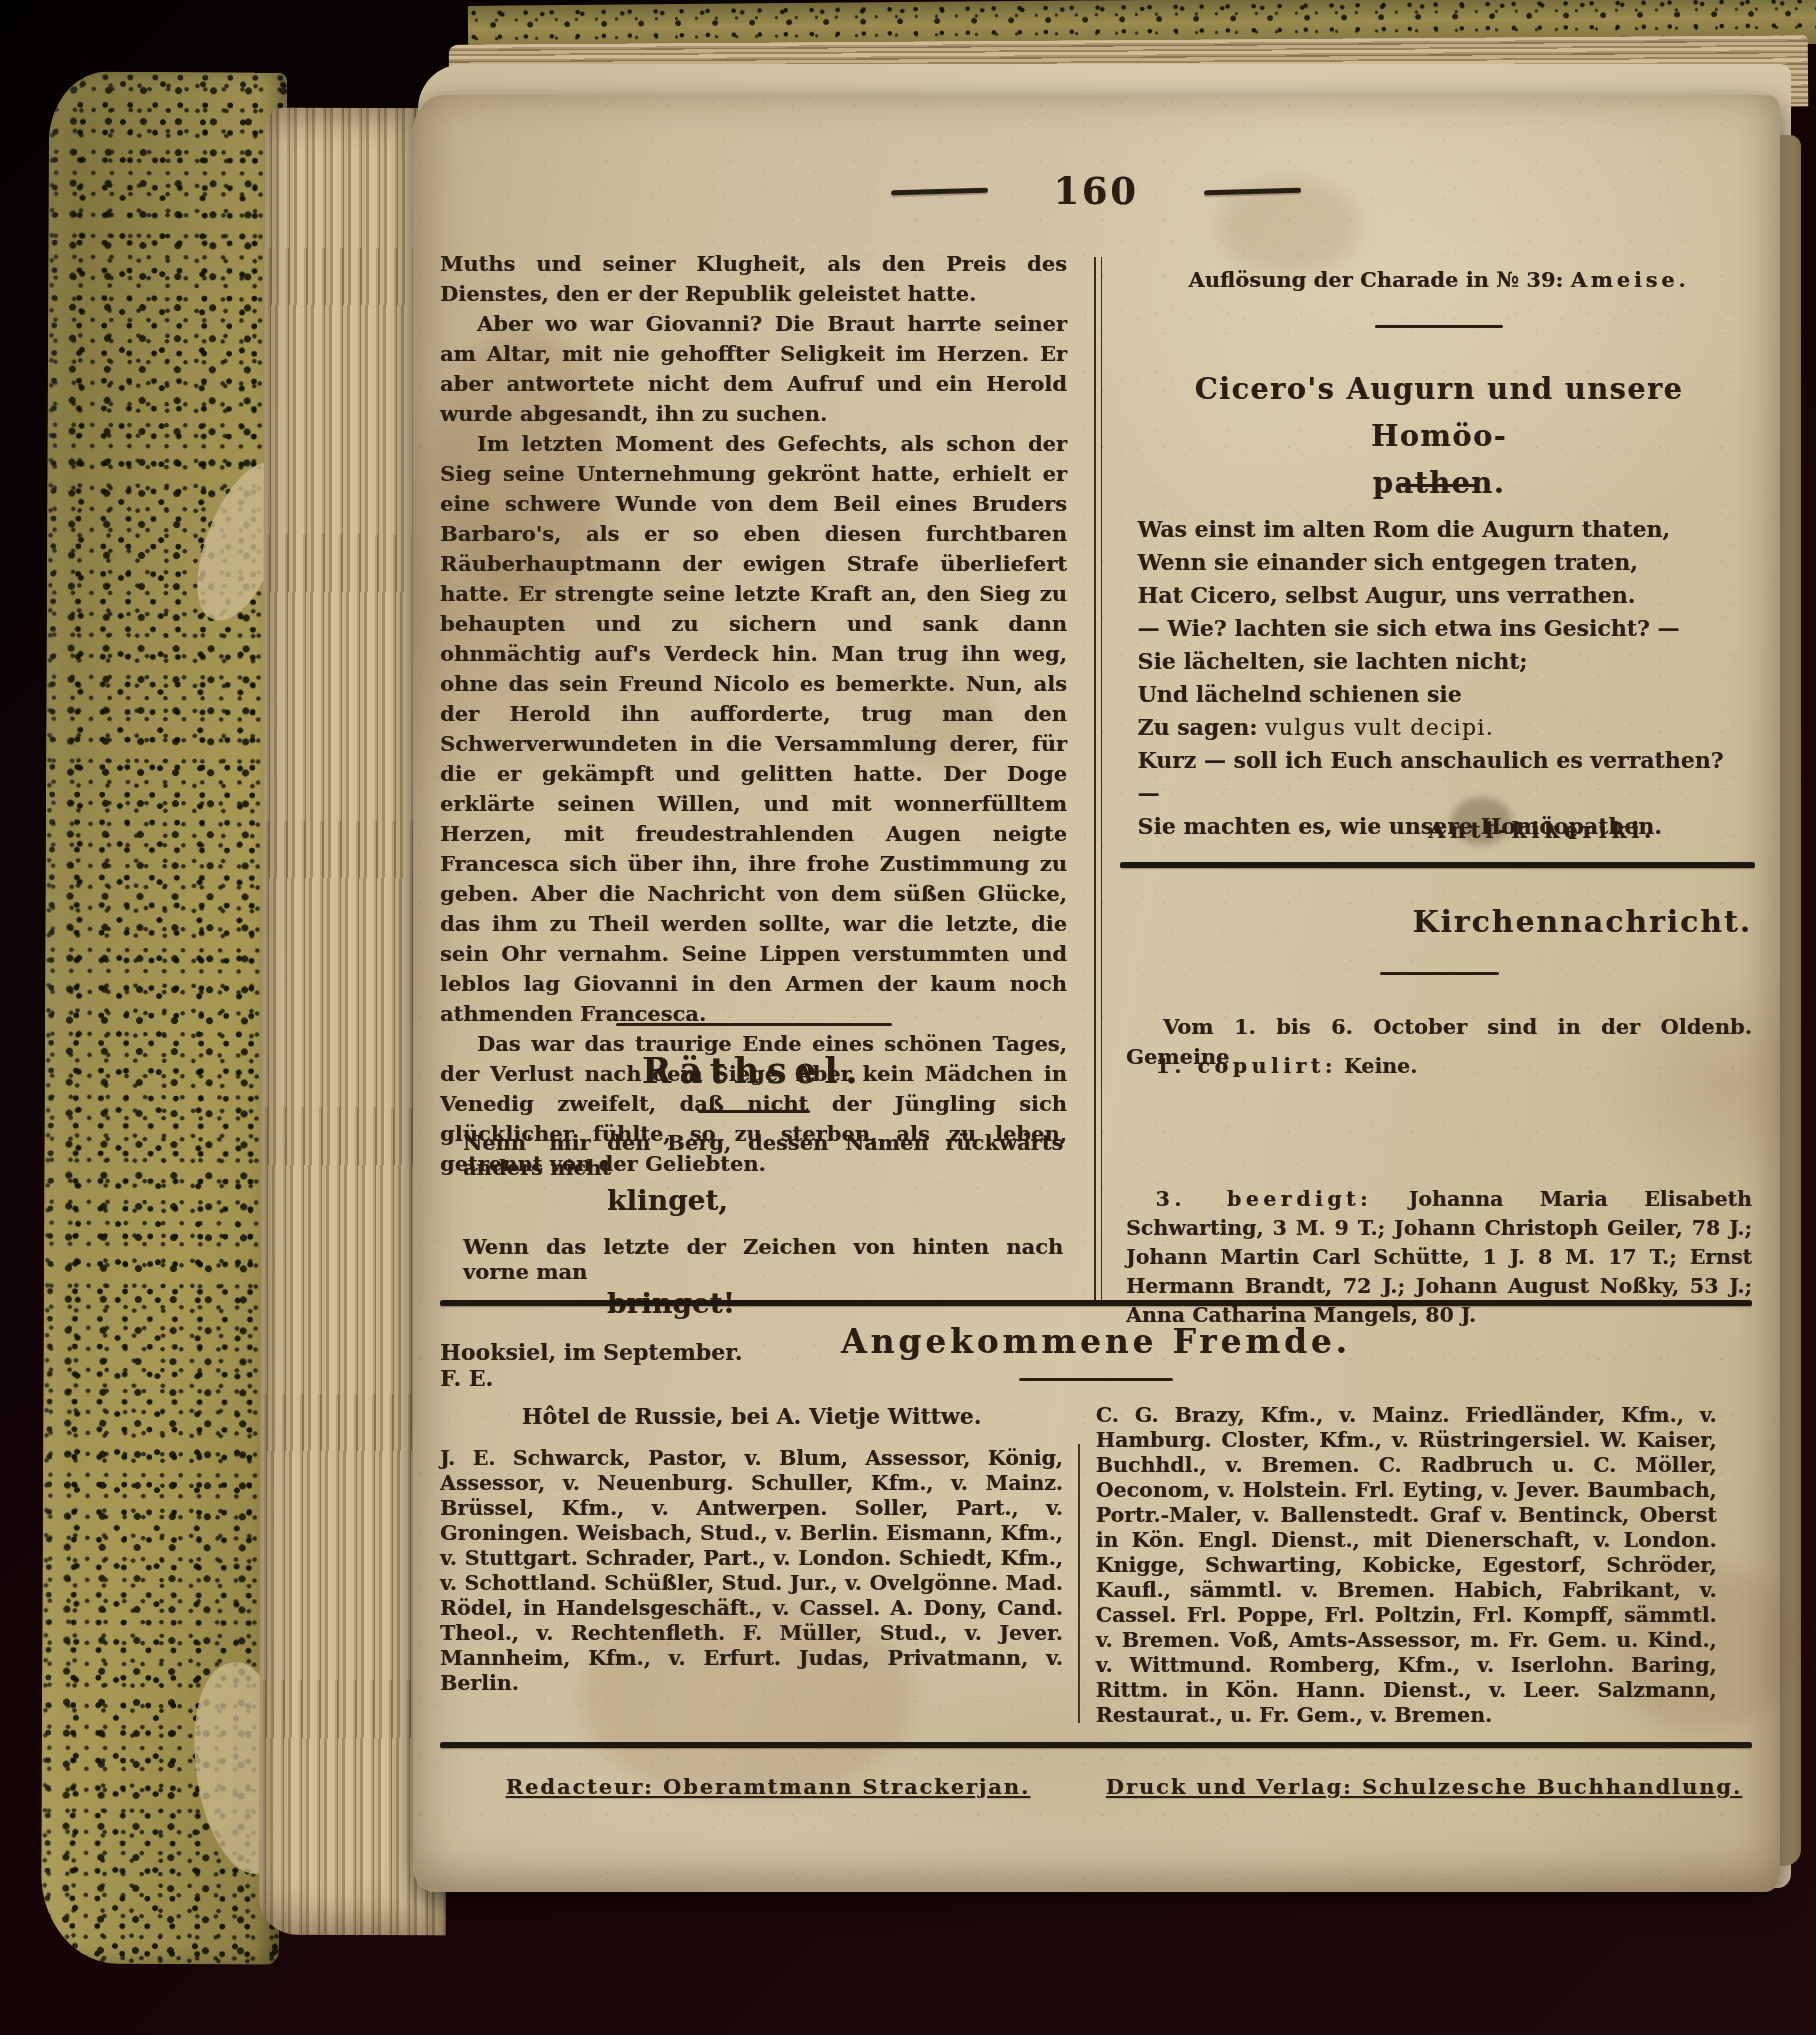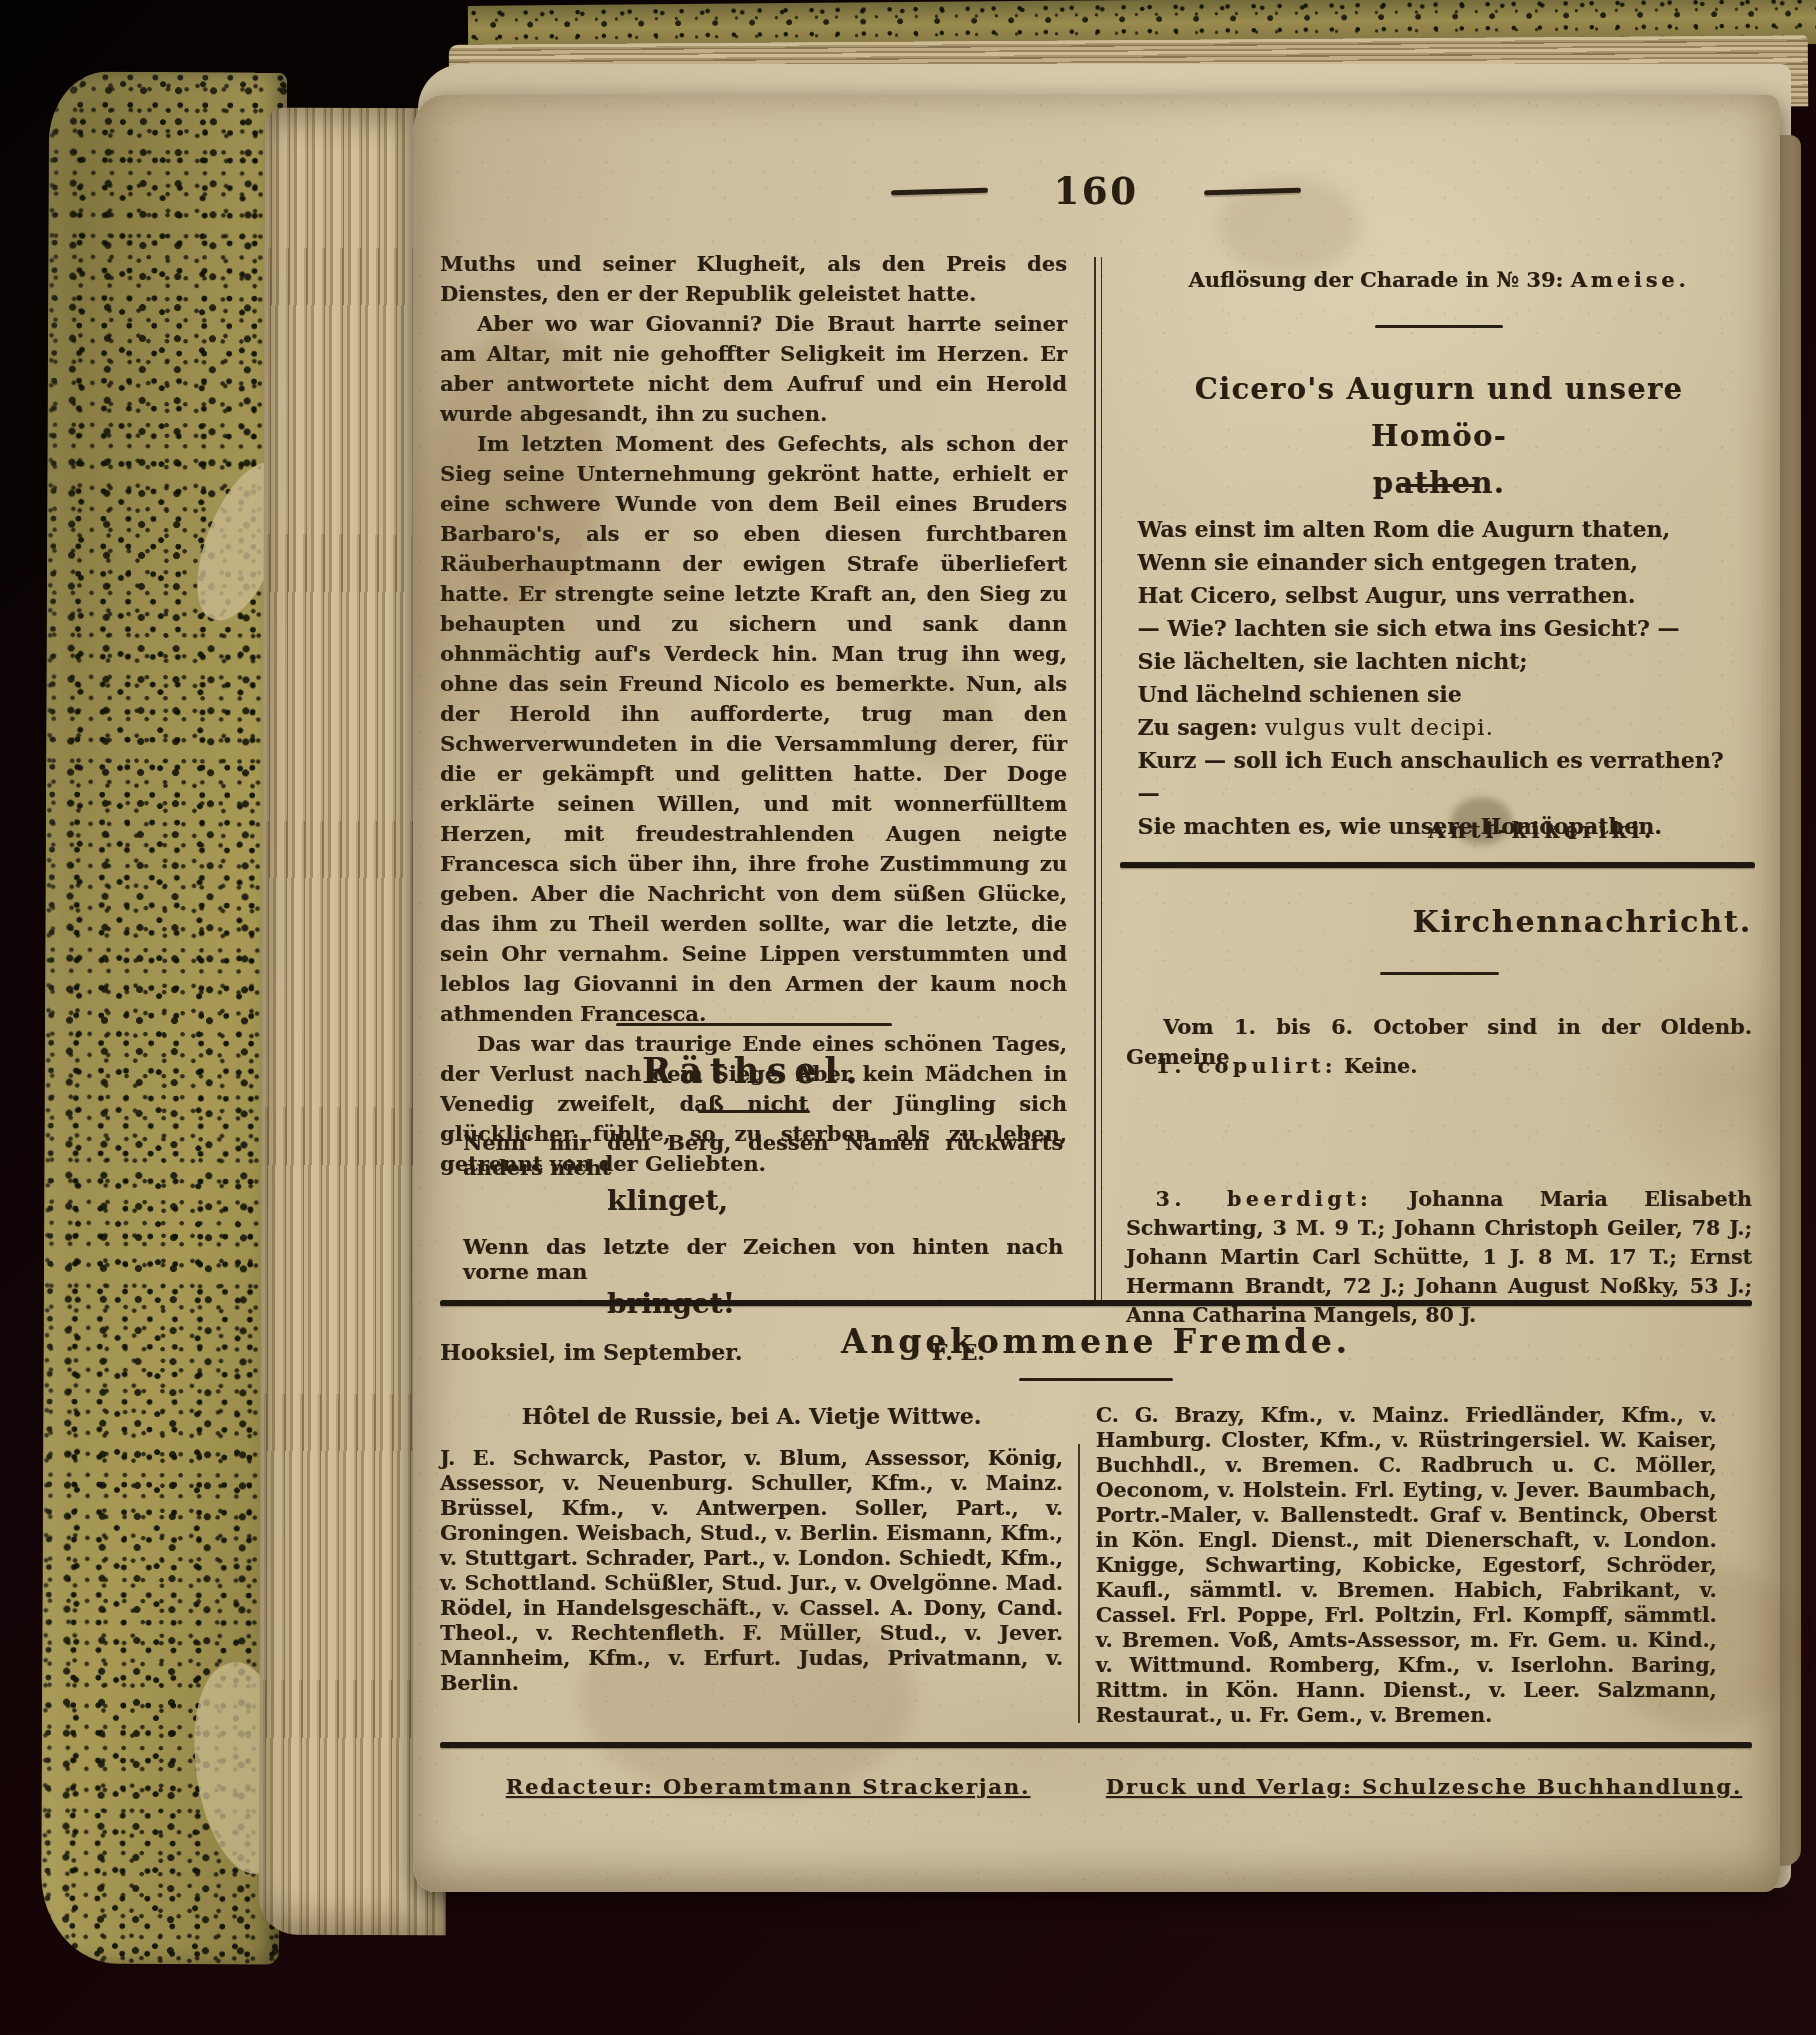--- a/index.html
+++ b/index.html
@@ -105,21 +105,21 @@
   .hr-small{height:3.2px;background:#281e11;border-radius:1.9px;}
   .hr-mid{height:3.2px;background:#281e11;border-radius:1.9px;}
   .hr-thick{height:5.8px;background:#1f1810;border-radius:2.6px;box-shadow:0 1.3px 0.6px rgba(40,30,15,.3);}
   
   .riddle{position:absolute;left:0;top:774px;width:100%;}
   .riddle .hr-mid{width:276px;margin:0 auto;}
   .h-raetsel{font-size:35px;font-weight:bold;letter-spacing:7.7px;text-align:center;margin:24px 0 0 0;}
   .riddle .hr-small{width:112px;margin:19px auto 0 auto;}
   .r-line{margin:16.7px 0 0 0;font-size:21px;font-weight:bold;text-align:justify;padding:0 3.8px 0 23px;}
   .r-cont{margin:3.8px 0 0 167px;font-size:28px;font-weight:bold;}
-  .riddle-foot{display:flex;justify-content:space-between;margin-top:19px;font-size:22px;font-weight:bold;padding-right:82px;}
+  .riddle-foot{display:flex;justify-content:space-between;margin-top:19px;font-size:22px;font-weight:bold;padding-right:82px;flex-direction:column;}
   
   .charade{position:absolute;top:18px;width:100%;text-align:center;font-size:21px;font-weight:bold;margin:0;}
   .sperr{letter-spacing:3.8px;}
   .rc-hr1{position:absolute;top:76px;left:50%;width:128px;margin-left:-64px;}
   .h-cicero{position:absolute;top:117px;width:100%;text-align:center;font-size:29px;line-height:47px;font-weight:bold;margin:0;letter-spacing:1.3px;}
   .rc-hr2{position:absolute;top:235px;left:50%;width:77px;margin-left:-38px;}
   .poem{position:absolute;top:264px;left:11.5px;width:603px;}
   .poem p{margin:0;font-size:22px;line-height:33px;font-weight:bold;}
   .latin{font-weight:normal;letter-spacing:1.3px;text-align:right;}
   .poem-sig{position:absolute;top:568px;right:96px;font-size:22px;font-weight:bold;letter-spacing:4.5px;margin:0;}

